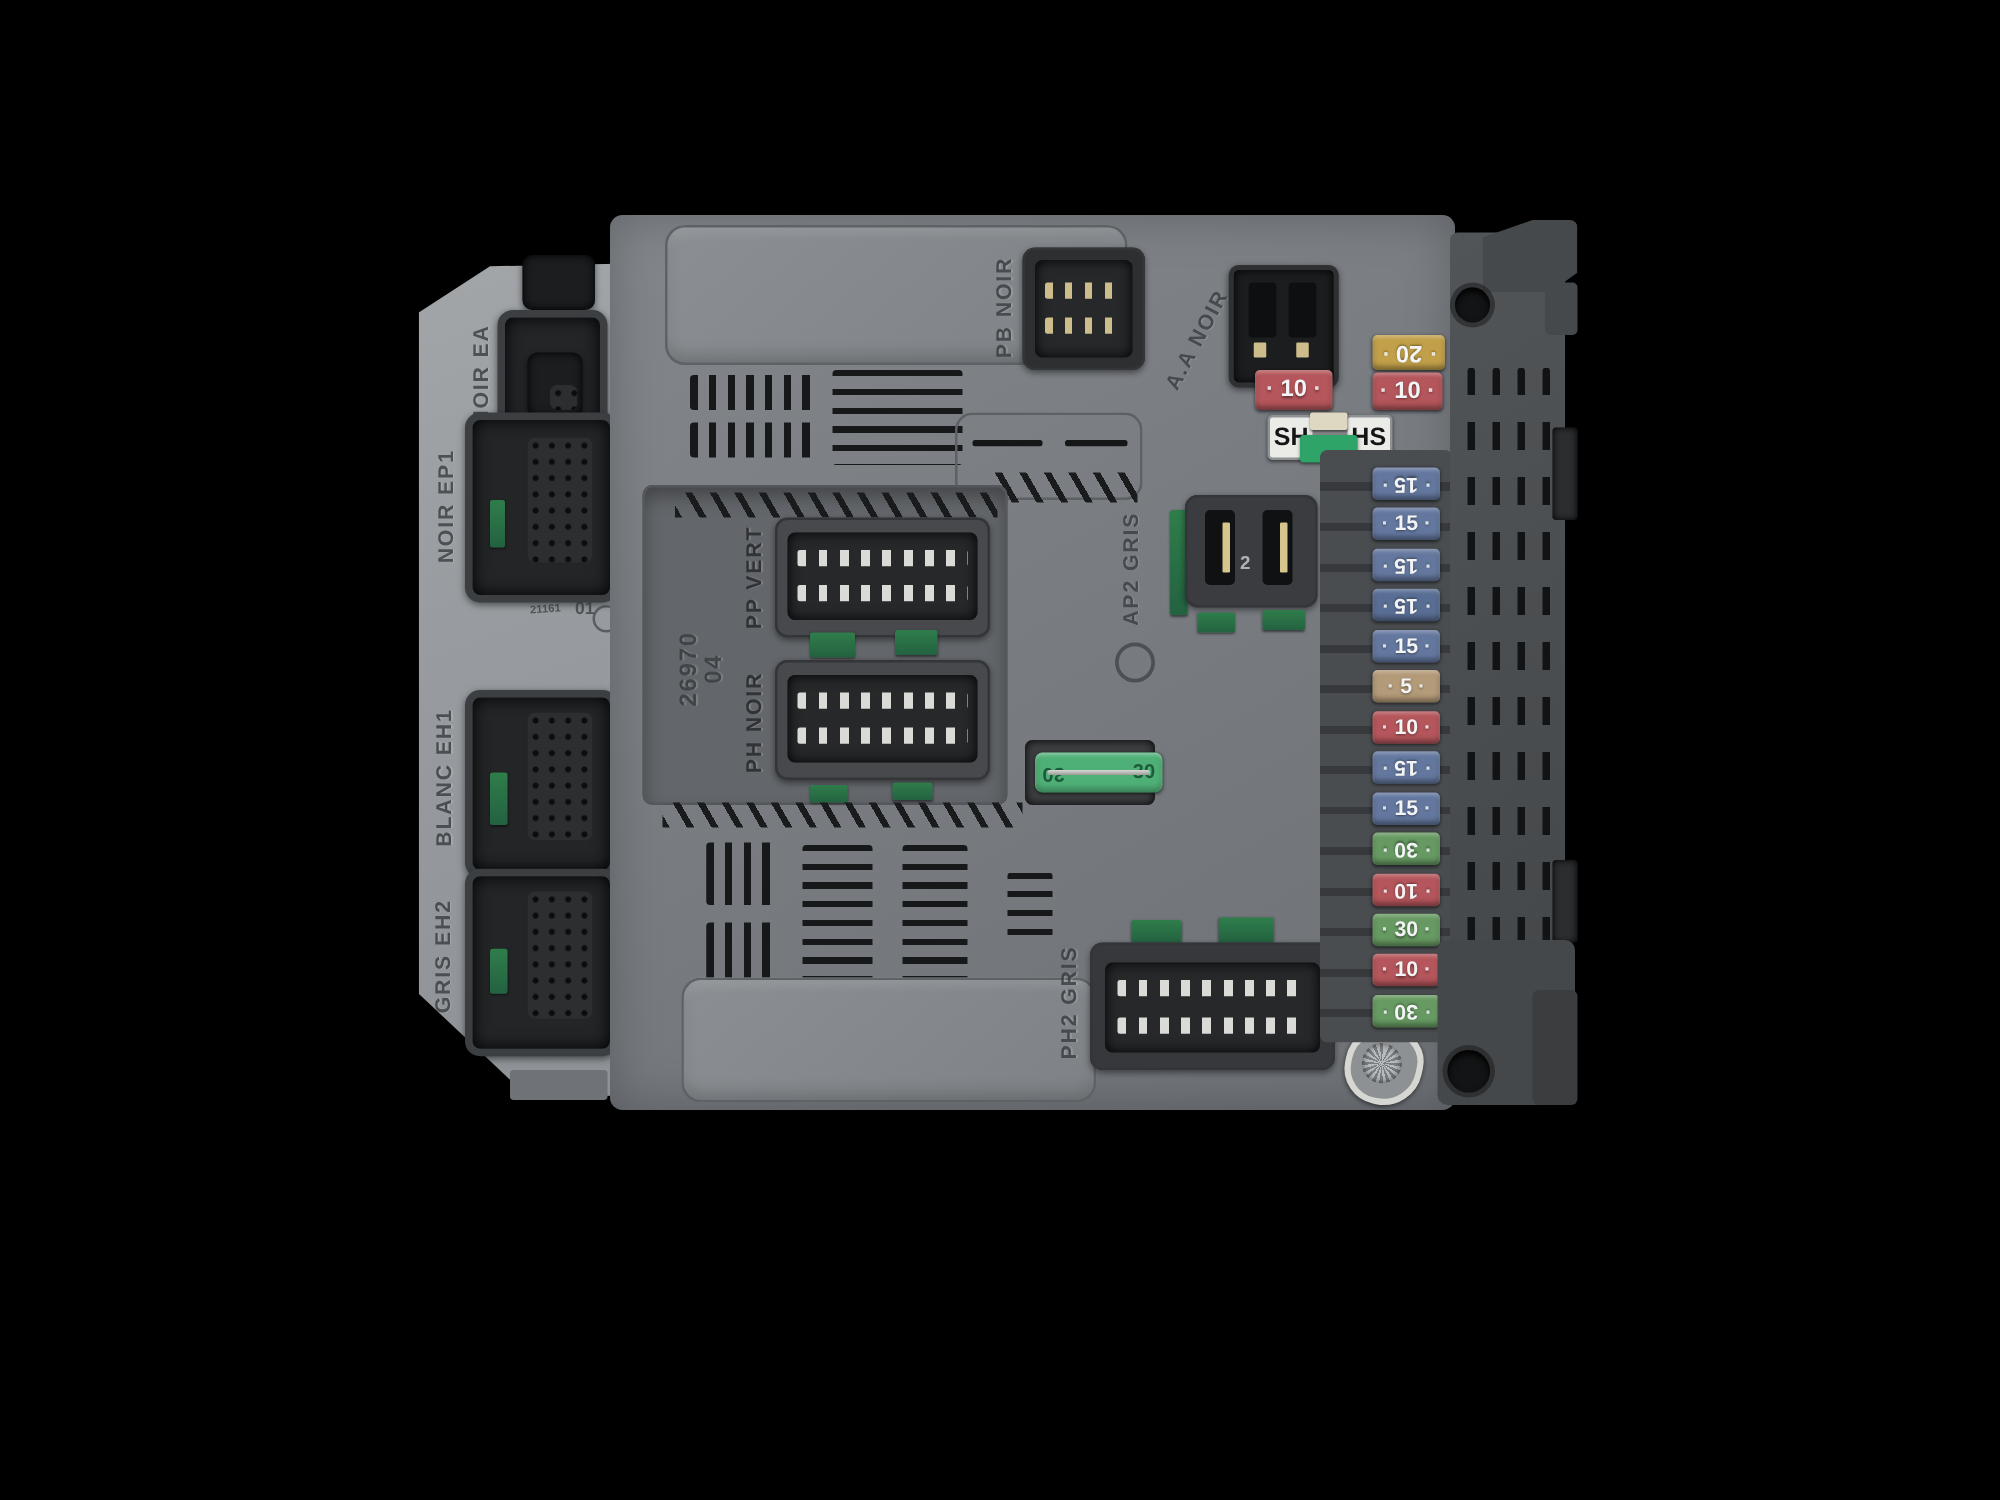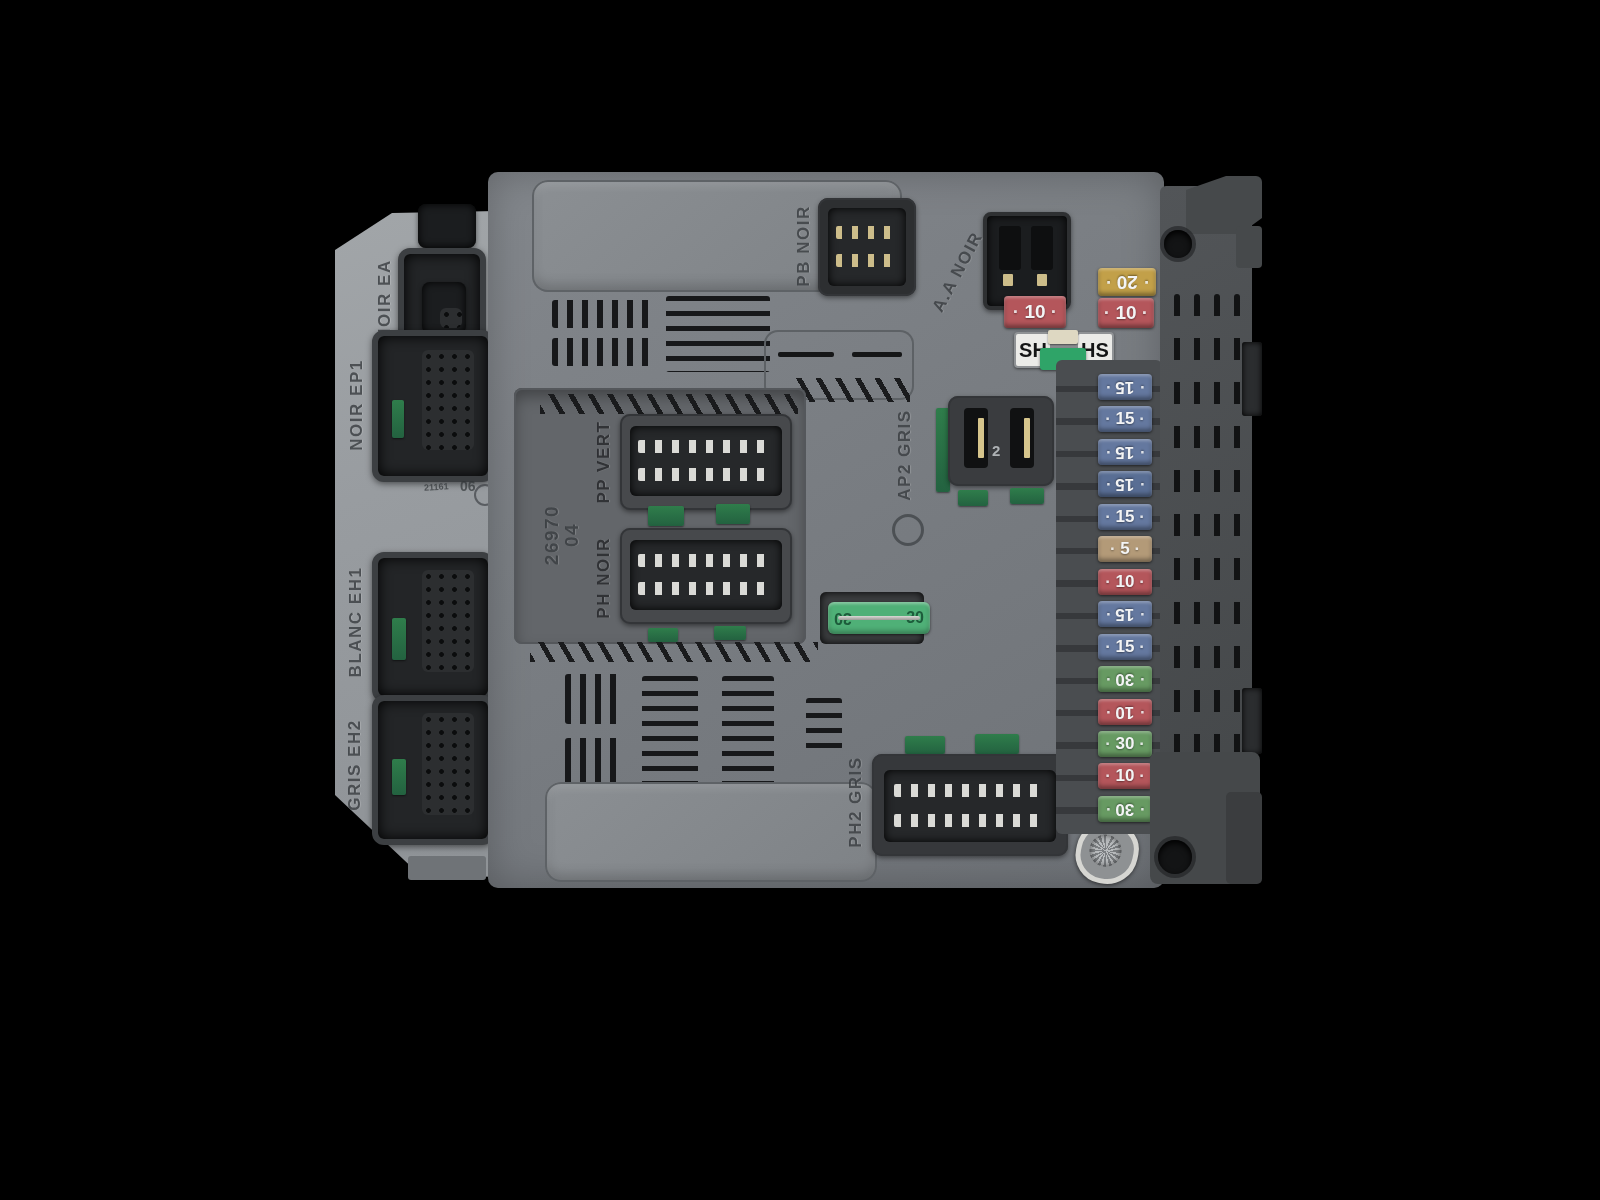--- a/index.html
+++ b/index.html
@@ -85,21 +85,21 @@
   </div>
   <div class="vlabel" style="left:385px;top:300px;">NOIR EA</div>
 
   <div class="abs socket" style="left:372px;top:330px;width:110px;height:140px;">
     <div class="abs pinfield" style="left:44px;top:14px;width:52px;height:100px;"></div>
     <div class="abs pcb" style="left:14px;top:64px;width:12px;height:38px;"></div>
   </div>
   <div class="vlabel" style="left:357px;top:405px;">NOIR EP1</div>
 
   <div class="mark" style="left:424px;top:482px;font-size:9px;transform:rotate(-4deg);">21161</div>
-  <div class="mark" style="left:460px;top:478px;font-size:14px;">06</div>
+  <div class="mark" style="left:460px;top:478px;font-size:14px;">01</div>
   <div class="abs" style="left:474px;top:484px;width:18px;height:18px;border:2px solid rgba(48,52,56,.6);border-radius:50%;"></div>
 
   <div class="abs socket" style="left:372px;top:552px;width:110px;height:138px;">
     <div class="abs pinfield" style="left:44px;top:12px;width:52px;height:102px;"></div>
     <div class="abs pcb" style="left:14px;top:60px;width:14px;height:42px;"></div>
   </div>
   <div class="vlabel" style="left:356px;top:622px;">BLANC EH1</div>
 
   <div class="abs socket" style="left:372px;top:695px;width:110px;height:138px;">
     <div class="abs pinfield" style="left:44px;top:12px;width:52px;height:102px;"></div>

